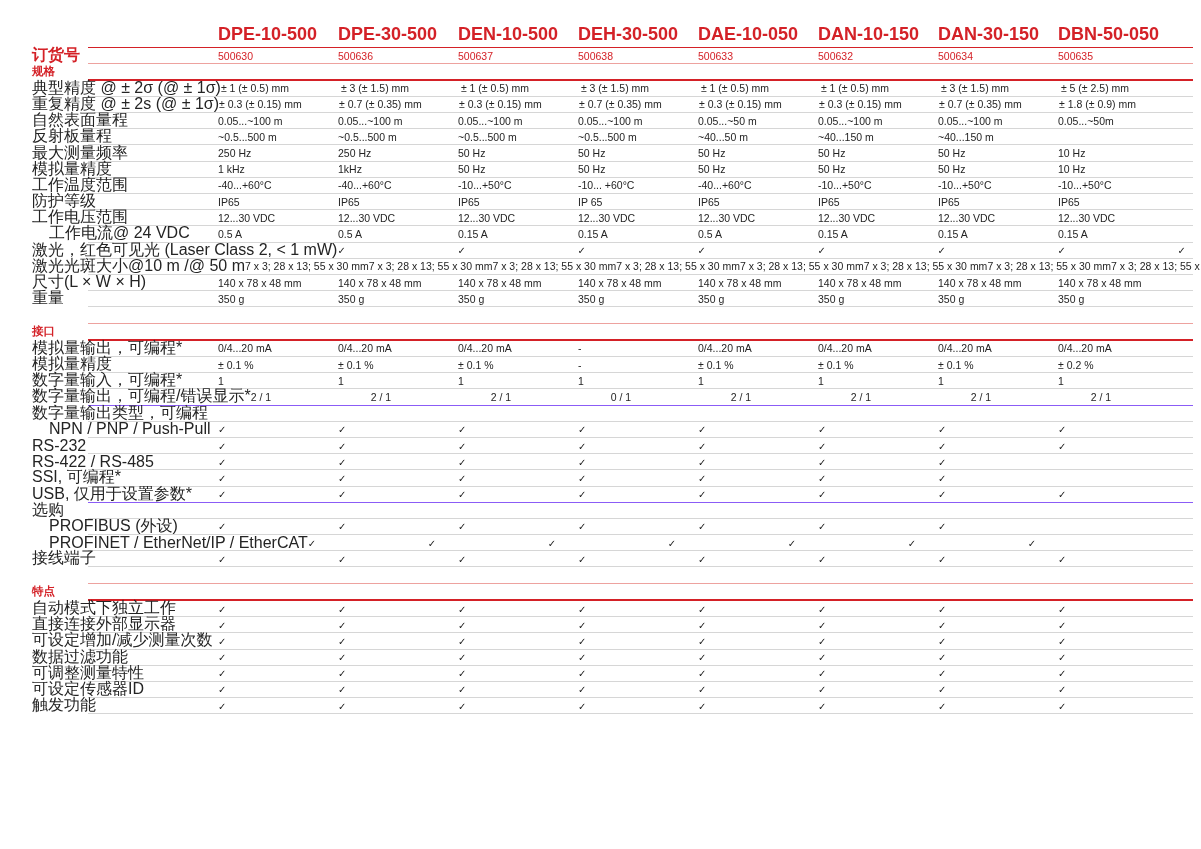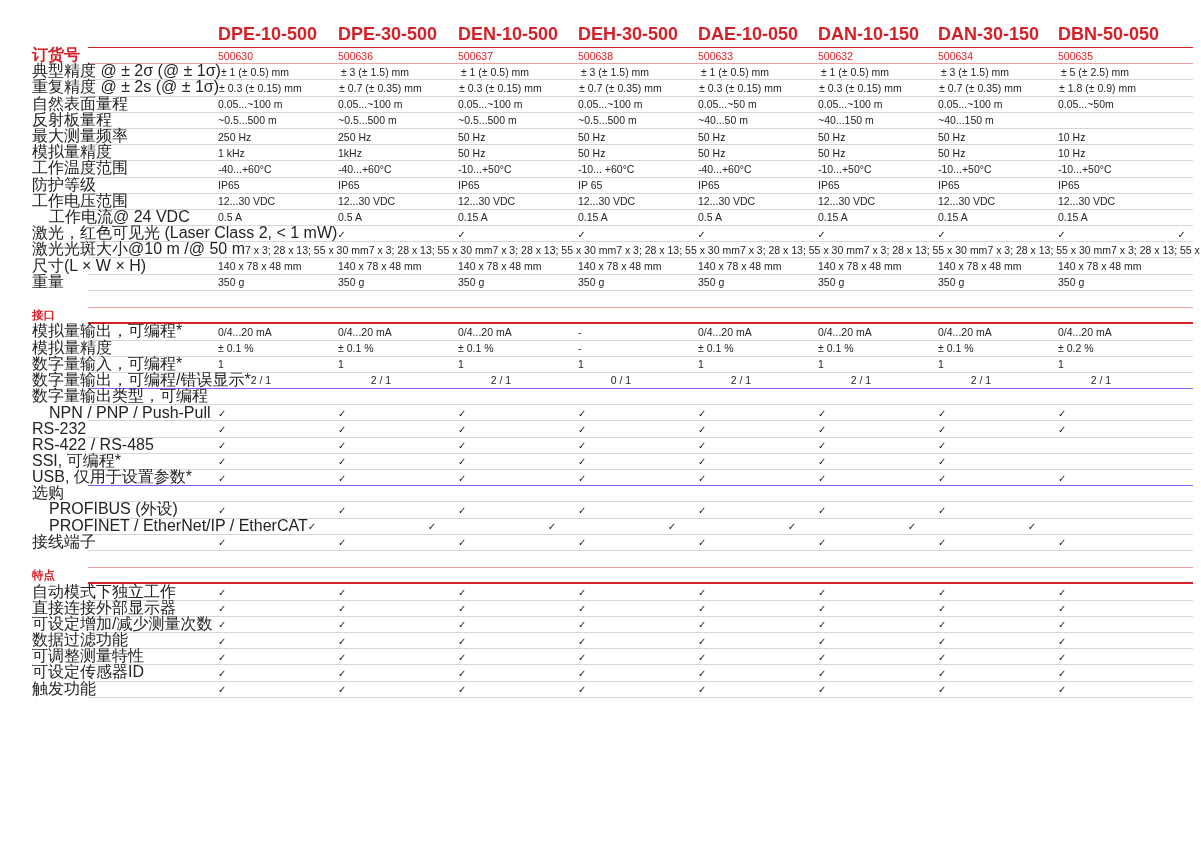--- a/index.html
+++ b/index.html
@@ -102,20 +102,23 @@
       <div class="cell">500636</div>
       <div class="cell">500637</div>
       <div class="cell">500638</div>
       <div class="cell">500633</div>
       <div class="cell">500632</div>
       <div class="cell">500634</div>
       <div class="cell">500635</div>
     </div>
 
   <div id="sections">
+      <div class="section-head">
+        <div class="section-title">规格</div>
+      </div>
       <div class="row">
         <div class="label">典型精度 @ ± 2σ (@ ± 1σ)</div>
         <div class="cell">± 1 (± 0.5) mm</div>
         <div class="cell">± 3 (± 1.5) mm</div>
         <div class="cell">± 1 (± 0.5) mm</div>
         <div class="cell">± 3 (± 1.5) mm</div>
         <div class="cell">± 1 (± 0.5) mm</div>
         <div class="cell">± 1 (± 0.5) mm</div>
         <div class="cell">± 3 (± 1.5) mm</div>
         <div class="cell">± 5 (± 2.5) mm</div>

